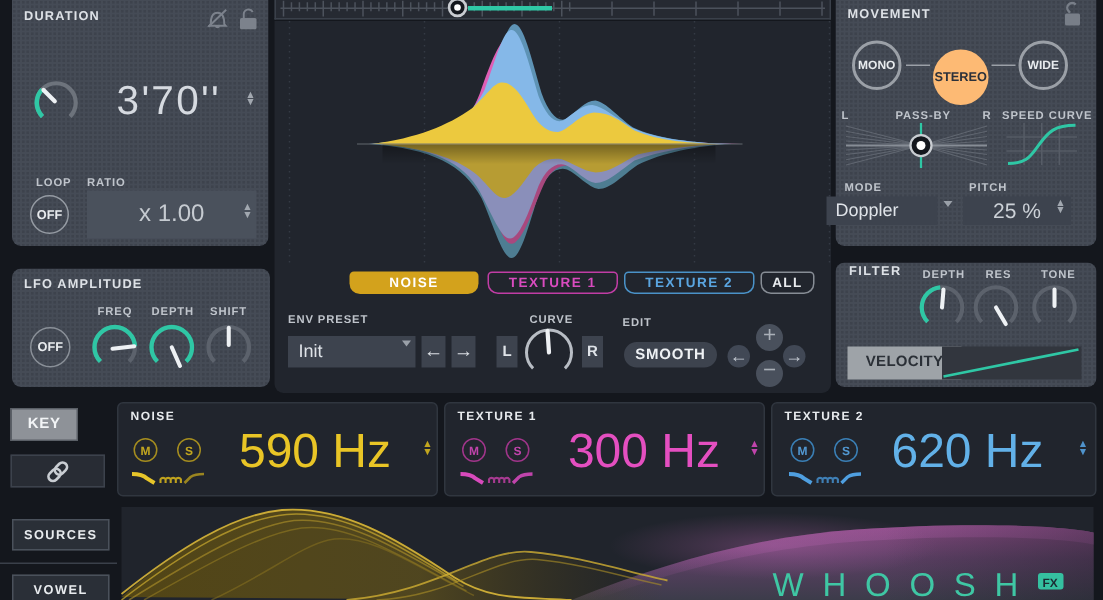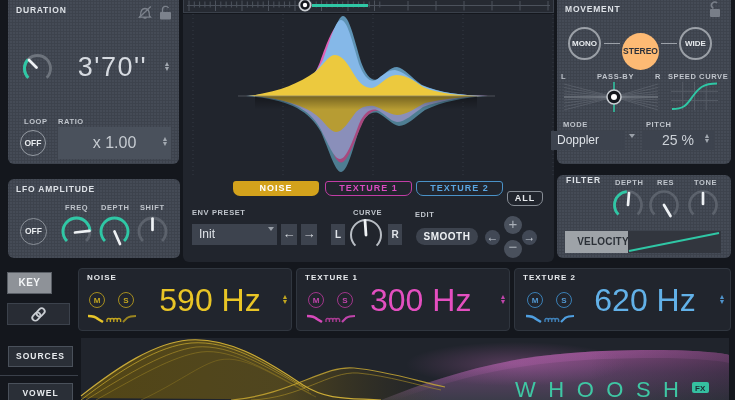--- a/index.html
+++ b/index.html
@@ -93,21 +93,21 @@
  <linearGradient id="shad" x1="0" y1="0" x2="0" y2="1">
   <stop offset="0" stop-color="#000" stop-opacity=".35"></stop>
       <stop offset="1" stop-color="#000" stop-opacity="0"></stop>
  </linearGradient>
  <rect x="72" y="82.5" width="222" height="13" fill="url(#shad)"></rect>
 </svg>
 
 <div style="position:absolute;left:233px;top:181px;width:86px;height:15px;background:#d3a21c;border-radius:3px 3px 7px 7px;color:#fff;font-weight:bold;font-size:9px;letter-spacing:1px;text-align:center;line-height:15px">NOISE</div>
 <div style="position:absolute;left:325px;top:181px;width:87px;height:15px;border:1.5px solid #c13da5;border-top-width:1px;border-radius:3px 3px 7px 7px;color:#d94bbf;font-weight:bold;font-size:9px;letter-spacing:1px;text-align:center;line-height:13px">TEXTURE 1</div>
 <div style="position:absolute;left:416px;top:181px;width:87px;height:15px;border:1.5px solid #4a92c8;border-top-width:1px;border-radius:3px 3px 7px 7px;color:#5aa5e0;font-weight:bold;font-size:9px;letter-spacing:1px;text-align:center;line-height:13px">TEXTURE 2</div>
-<div style="position:absolute;left:507px;top:191px;width:36px;height:15px;border:1.5px solid #878d95;border-top-width:1px;border-radius:3px 3px 7px 7px;color:#e8ebee;font-weight:bold;font-size:9px;letter-spacing:1px;text-align:center;line-height:13px">ALL</div>
+<div style="position:absolute;left:507px;top:181px;width:36px;height:15px;border:1.5px solid #878d95;border-top-width:1px;border-radius:3px 3px 7px 7px;color:#e8ebee;font-weight:bold;font-size:9px;letter-spacing:1px;text-align:center;line-height:13px">ALL</div>
 
 <div class="lbl" style="left:192px;top:208px">ENV PRESET</div>
 <div class="box" style="left:192px;top:224px;width:85px;height:21px;font-size:12px;line-height:21px;padding-left:7px">Init</div>
 <div style="position:absolute;left:268px;top:227px;width:0;height:0;border-left:3px solid transparent;border-right:3px solid transparent;border-top:4px solid #9aa0a8"></div>
 <div class="box" style="left:281px;top:224px;width:16px;height:21px;font-size:13px;color:#d9dde2;text-align:center;line-height:20px">←</div>
 <div class="box" style="left:301px;top:224px;width:16px;height:21px;font-size:13px;color:#d9dde2;text-align:center;line-height:20px">→</div>
 <div class="lbl" style="left:353px;top:208px">CURVE</div>
 <div class="box" style="left:331px;top:224px;width:14px;height:21px;font-size:10px;font-weight:bold;text-align:center;line-height:21px">L</div>
 <div class="box" style="left:388px;top:224px;width:14px;height:21px;font-size:10px;font-weight:bold;text-align:center;line-height:21px">R</div>
 <svg style="left:349px;top:218px" width="34" height="34" viewBox="0 0 34 34">
@@ -209,21 +209,21 @@
 <div style="position:absolute;left:155px;top:282px;width:110px;text-align:center;font-size:32px;color:#e9c526">590 Hz</div>
 <div class="spin" style="left:281px;top:295px;color:#c2a61f">▲<br>▼</div>
 
 <div style="position:absolute;left:308px;top:292px;width:16px;height:16px;border:1.3px solid #a0358a;border-radius:50%;color:#c044ab;font-size:8px;font-weight:bold;text-align:center;line-height:15px">M</div>
 <div style="position:absolute;left:337px;top:292px;width:16px;height:16px;border:1.3px solid #a0358a;border-radius:50%;color:#c044ab;font-size:8px;font-weight:bold;text-align:center;line-height:15px">S</div>
 <svg style="left:306px;top:314px" width="50" height="10" viewBox="0 0 50 10">
  <path d="M1,2 Q8,2 11,5 L16,8" fill="none" stroke="#d84abc" stroke-width="2.6"></path>
  <path d="M20,8 v-2.5 a2,2 0 0 1 3.4,0 v2.5 v-2.5 a2,2 0 0 1 3.4,0 v2.5 v-2.5 a2,2 0 0 1 3.4,0 v2.5 v-2.5 a2,2 0 0 1 3.4,0 v2.5" fill="none" stroke="#a63a90" stroke-width="1.4"></path>
  <path d="M36,8 L40,4 Q43,2 49,2" fill="none" stroke="#c044ab" stroke-width="2.2"></path>
 </svg>
-<div style="position:absolute;left:370px;top:282px;width:110px;text-align:left;font-size:32px;color:#e44fc0">300 Hz</div>
+<div style="position:absolute;left:370px;top:282px;width:110px;text-align:right;font-size:32px;color:#e44fc0">300 Hz</div>
 <div class="spin" style="left:499px;top:295px;color:#c044ab">▲<br>▼</div>
 
 <div style="position:absolute;left:527px;top:292px;width:16px;height:16px;border:1.3px solid #3a7fb5;border-radius:50%;color:#5298d2;font-size:8px;font-weight:bold;text-align:center;line-height:15px">M</div>
 <div style="position:absolute;left:556px;top:292px;width:16px;height:16px;border:1.3px solid #3a7fb5;border-radius:50%;color:#5298d2;font-size:8px;font-weight:bold;text-align:center;line-height:15px">S</div>
 <svg style="left:525px;top:314px" width="50" height="10" viewBox="0 0 50 10">
  <path d="M1,2 Q8,2 11,5 L16,8" fill="none" stroke="#4f9fe0" stroke-width="2.6"></path>
  <path d="M20,8 v-2.5 a2,2 0 0 1 3.4,0 v2.5 v-2.5 a2,2 0 0 1 3.4,0 v2.5 v-2.5 a2,2 0 0 1 3.4,0 v2.5 v-2.5 a2,2 0 0 1 3.4,0 v2.5" fill="none" stroke="#3f7fb5" stroke-width="1.4"></path>
  <path d="M36,8 L40,4 Q43,2 49,2" fill="none" stroke="#4f9fe0" stroke-width="2.2"></path>
 </svg>
 <div style="position:absolute;left:590px;top:282px;width:110px;text-align:center;font-size:32px;color:#62b1e8">620 Hz</div>

